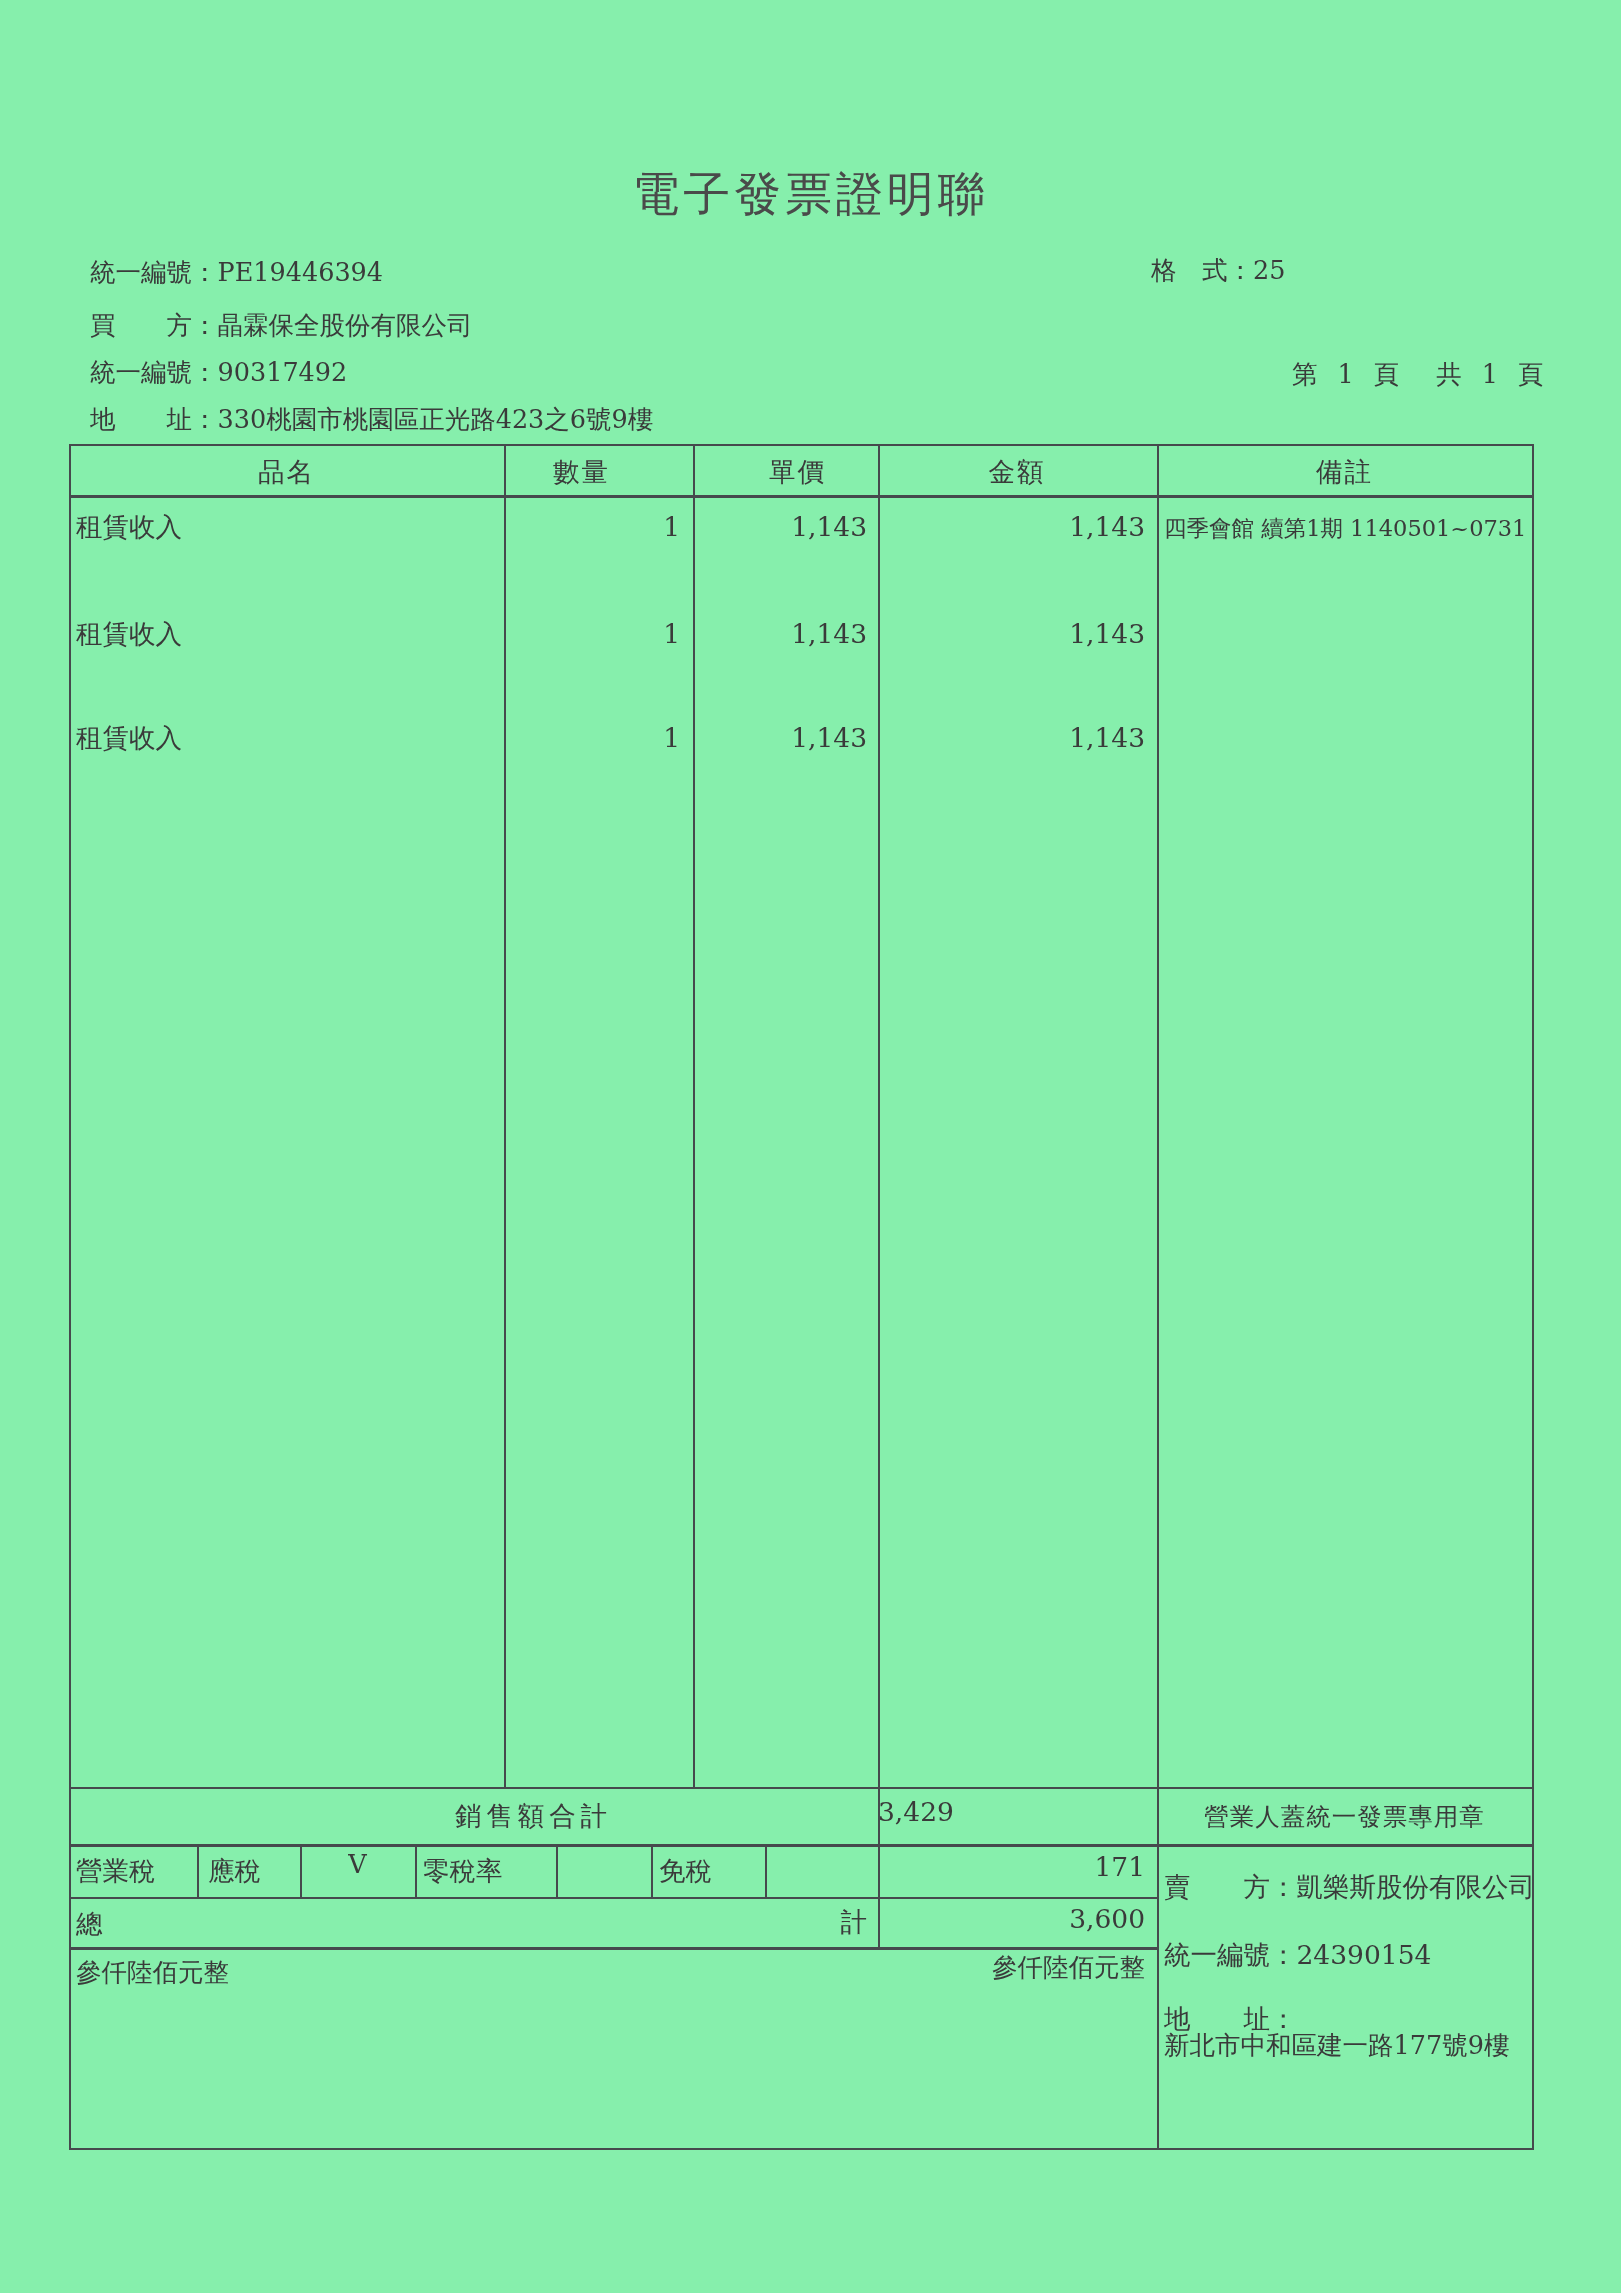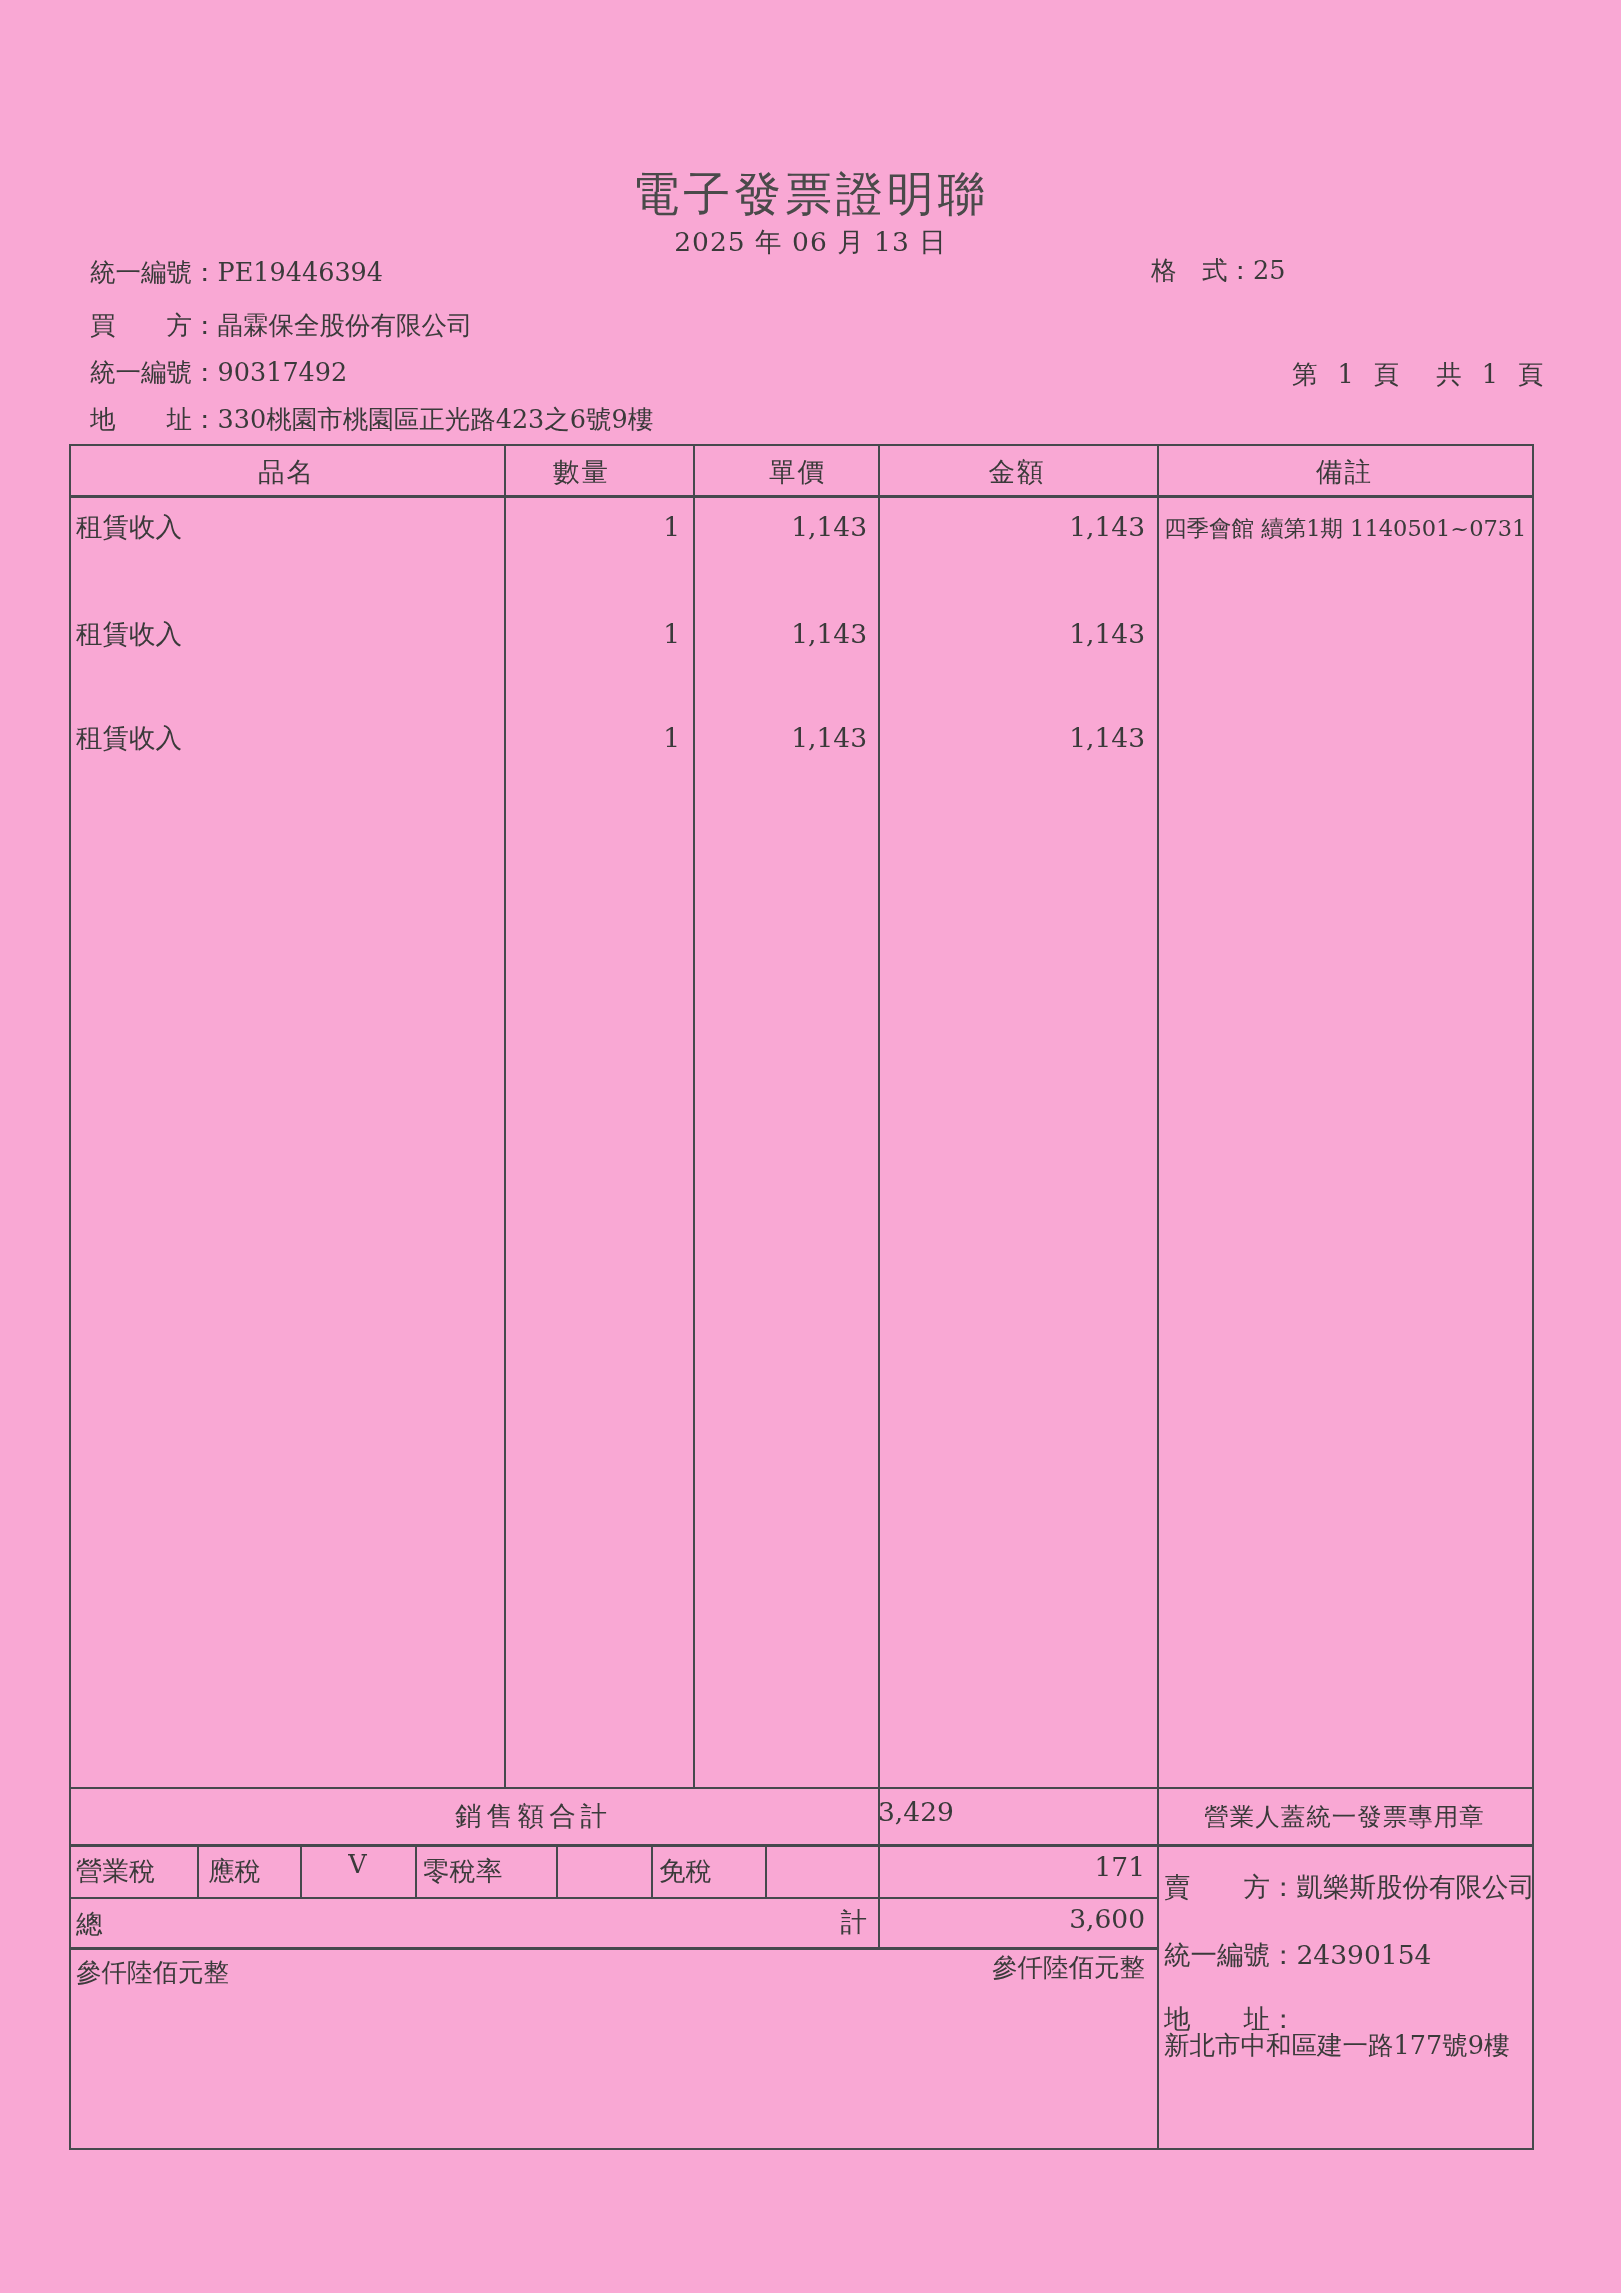--- a/index.html
+++ b/index.html
@@ -1,16 +1,16 @@
 <!DOCTYPE html>
 <html><head>
 <meta charset="utf-8">
 <style>
   html,body{margin:0;padding:0;background:#e8e8e8;}
-  .page{position:relative;width:1621px;height:2294px;background:#f9a8d4;
+  .page{position:relative;width:1621px;height:2294px;background:#86efac;
         font-family:"DejaVu Serif","Liberation Serif",serif;color:#3a3a3a;overflow:hidden;}
   .abs{position:absolute;white-space:nowrap;line-height:1.25;}
   .ln{position:absolute;background:#46494d;}
 
   
   .doc-title{left:0;top:165px;width:1621px;text-align:center;font-size:47px;letter-spacing:3.9px;color:#4a4a4a;}
   .doc-date{left:0;top:225px;width:1621px;text-align:center;font-size:26.5px;letter-spacing:1px;}
   .info{font-size:25.5px;}
   .inv-no{left:90px;top:257px;}
   .fmt{left:1151px;top:255px;}
@@ -76,21 +76,20 @@
   .seller-tax{left:1164px;top:1938px;}
   .seller-addr-label{left:1164px;top:2002px;}
   .seller-addr{left:1164px;top:2030px;font-size:25.5px;}
 </style>
 </head>
 <body>
 
 <div class="page">
 
   <div class="abs doc-title">電子發票證明聯</div>
-  <div class="abs doc-date">2025 年 06 月 13 日</div>
 
   <div class="abs info inv-no"><span>統一編號：</span><span>PE19446394</span></div>
   <div class="abs info fmt"><span>格　式：</span><span>25</span></div>
   <div class="abs info buyer"><span>買　　方：</span><span>晶霖保全股份有限公司</span></div>
   <div class="abs info buyer-tax"><span>統一編號：</span><span>90317492</span></div>
   <div class="abs info page-info">第 1 頁　共 1 頁</div>
   <div class="abs info buyer-addr"><span>地　　址：</span><span>330桃園市桃園區正光路423之6號9樓</span></div>
 
   <div class="abs tbl-outer"></div>
   <div class="ln hdr-sep"></div>

